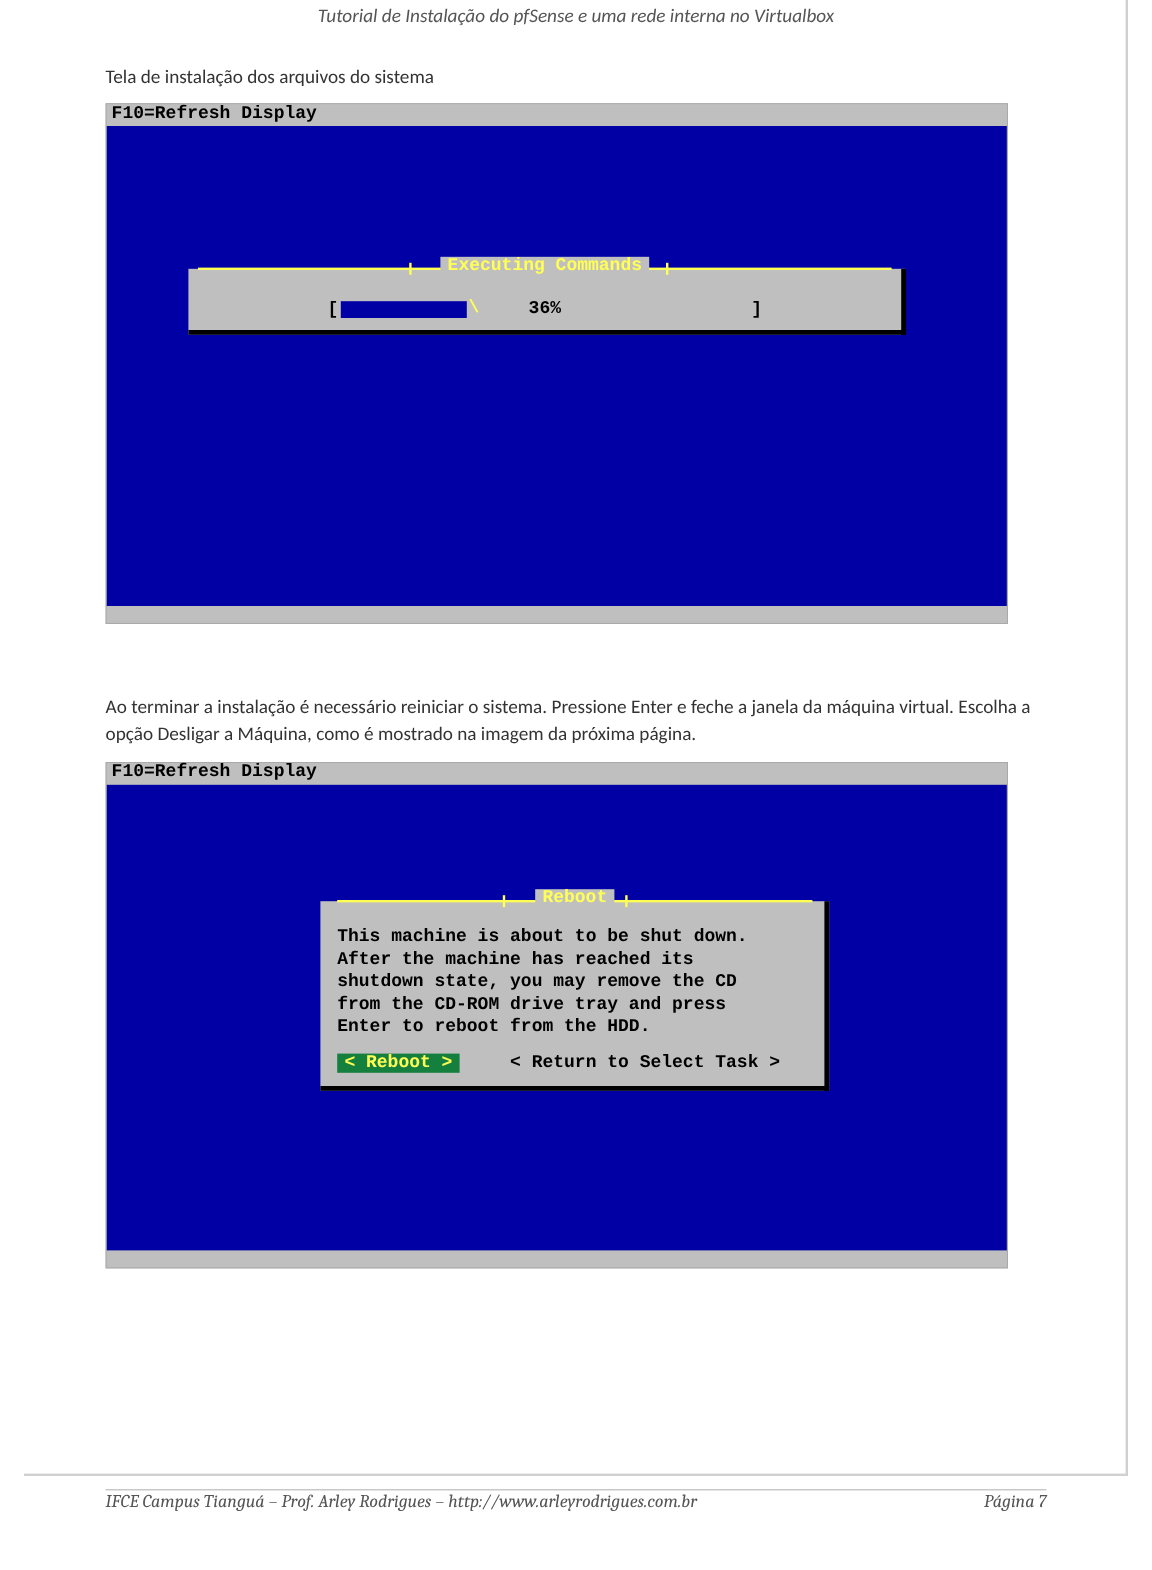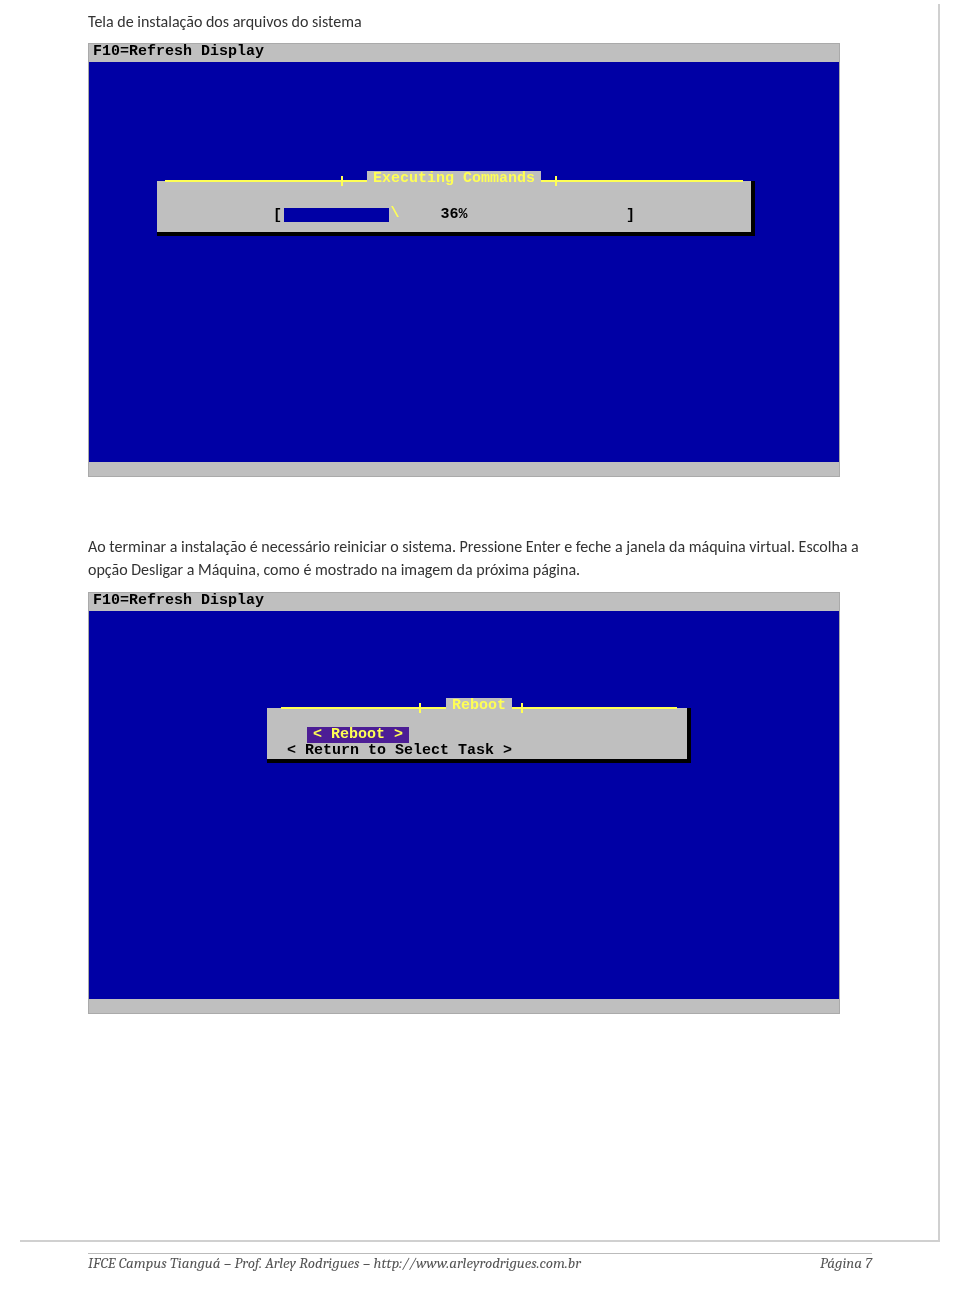--- a/index.html
+++ b/index.html
@@ -149,42 +149,41 @@
     margin-top: 16px;
     text-align: center;
   }
   .btn-norm {
     background: #0000a5;
     color: #bfbfbf;
     padding: 0 6px;
     display: inline-block;
   }
   .btn-sel {
-    background: #4c1d95;
+    background: #15803d;
     color: #ffff55;
     padding: 0 6px;
     display: inline-block;
-    margin-left: 26px;
   }
   .btn-plain {
     color: #000;
     padding: 0 6px;
     display: inline-block;
   }
   
   .dlg2 {
     position: absolute;
     top: 97px;
     left: 178px;
     width: 396px;
     background: #bfbfbf;
     color: #000;
     border-right: 4px solid #000;
     border-bottom: 4px solid #000;
-    padding: 0 10px 0 14px;
+    padding: 0 10px 11px 14px;
   }
   .dlg2-title-row {
     position: relative;
     height: 16px;
     margin-top: -9px;
   }
   .dlg2-title-row .hline {
     border-top: 2px solid #ffff55;
     position: absolute;
     top: 8px;
@@ -241,20 +240,21 @@
     border-right: 2px solid #d0d0d0;
     pointer-events: none;
   }
 </style>
 </head>
 <body>
 
 <div class="page">
   <div class="outer-border"></div>
 
+  <div class="header">Tutorial de Instalação do pfSense e uma rede interna no Virtualbox</div>
 
   <div class="section-title">Tela de instalação dos arquivos do sistema</div>
 
   <div class="console-shot">
     <div class="console-topbar">F10=Refresh Display</div>
     <div class="console-body console1-body">
       <div class="dlg1">
         <div class="dlg1-title-row">
           <div class="hline"></div>
           <span class="tick" style="left:176px"></span>
@@ -279,20 +279,25 @@
   <div class="console-shot">
     <div class="console-topbar">F10=Refresh Display</div>
     <div class="console-body console2-body">
       <div class="dlg2">
         <div class="dlg2-title-row">
           <div class="hline"></div>
           <span class="tick" style="left:138px"></span>
           <span class="ttl">Reboot</span>
           <span class="tick" style="right:154px"></span>
         </div>
+        <div class="msg">This machine is about to be shut down.
+After the machine has reached its
+shutdown state, you may remove the CD
+from the CD-ROM drive tray and press
+Enter to reboot from the HDD.</div>
         <div class="btn-row">
           <span class="btn-sel">&lt; Reboot &gt;</span>
           &nbsp;&nbsp;
           <span class="btn-plain">&lt; Return to Select Task &gt;</span>
         </div>
       </div>
     </div>
     <div class="console-bottombar"></div>
   </div>
 

